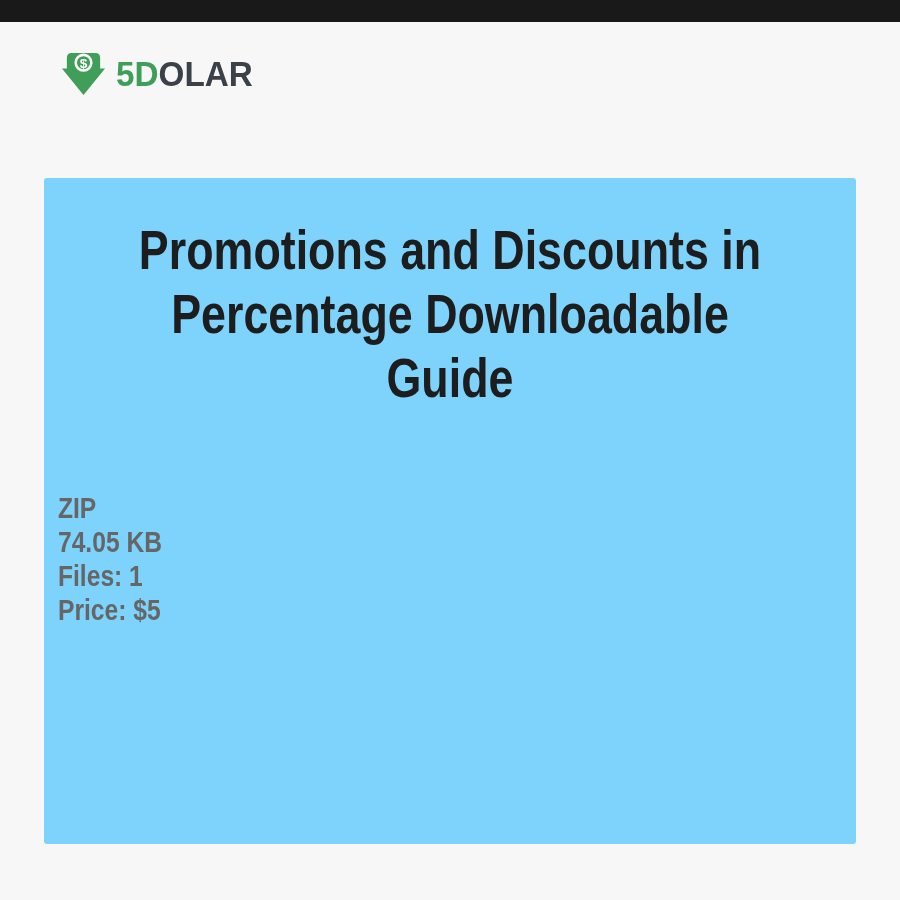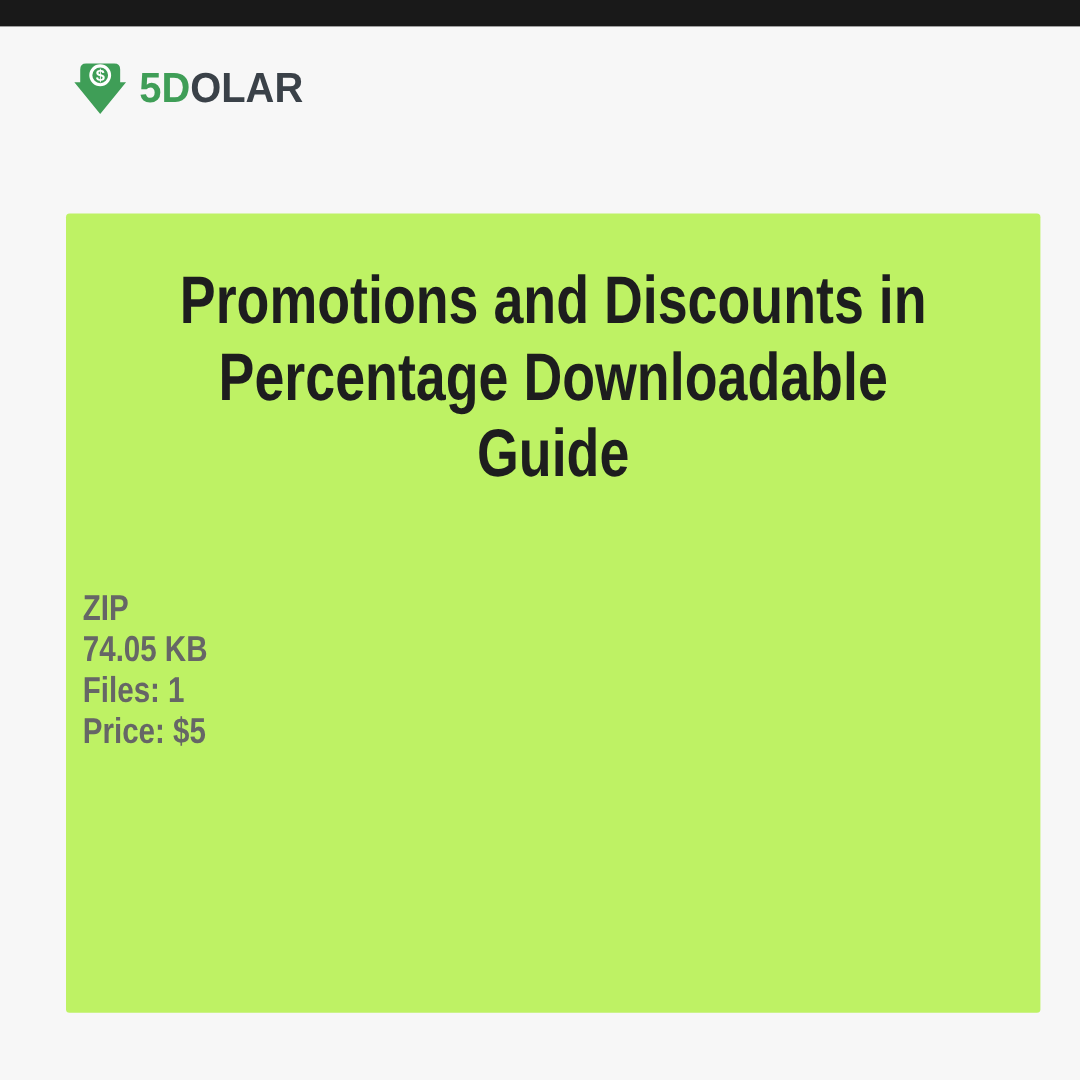--- a/index.html
+++ b/index.html
@@ -40,25 +40,25 @@
     display: flex;
     transform: scaleX(0.95);
     transform-origin: left center;
     line-height: 1;
     user-select: none;
   }
   .wm-green { color: #3f9e57; }
   .wm-dark  { color: #3a4148; }
   .card {
     position: absolute;
-    left: 55px;
+    left: 44px;
     top: 178px;
     width: 812px;
     height: 666px;
-    background: #bef264;
+    background: #7dd3fc;
     border-radius: 3px;
     padding-top: 40px;
   }
   .title {
     margin: 0;
     width: 100%;
     text-align: center;
     font-size: 56px;
     font-weight: 700;
     color: #1d1d1e;

